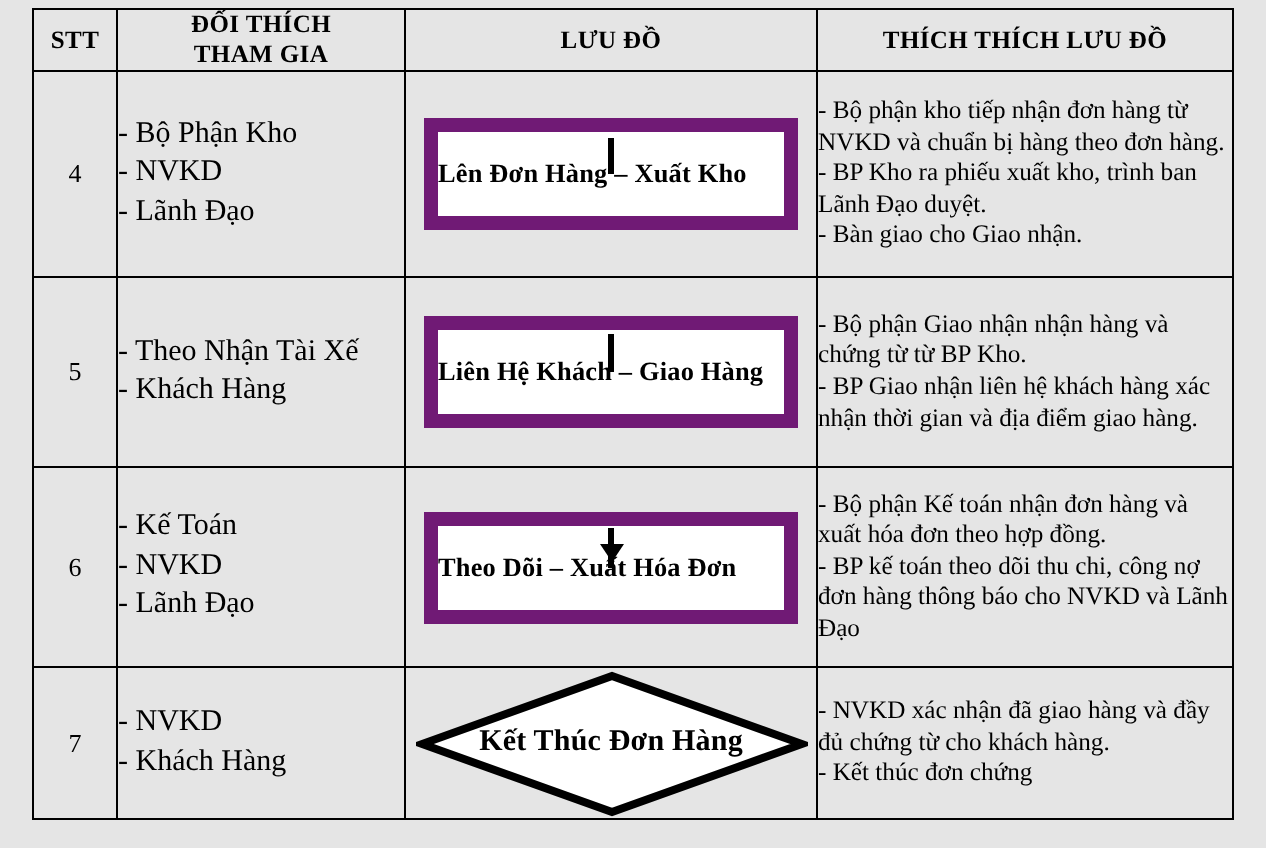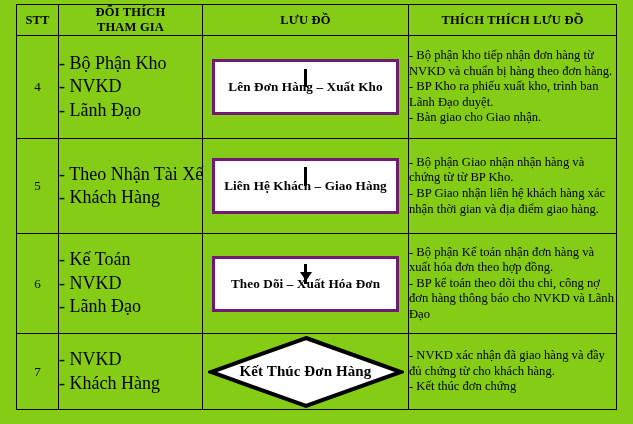--- a/index.html
+++ b/index.html
@@ -9,21 +9,21 @@
   }
   body {
     font-family: "Liberation Serif", "DejaVu Serif", serif;
     color: #000000;
   }
   .page {
     position: relative;
     width: 633px;
     height: 424px;
     overflow: hidden;
-    background: #84cc16;
+    background: #e5e5e5;
   }
   table.proc {
     position: absolute;
     left: 16px;
     top: 4px;
     width: 600px;
     border-collapse: collapse;
     table-layout: fixed;
   }
   table.proc td, table.proc th {
@@ -47,21 +47,21 @@
   }
   thead th .hdr-l2 { display: block; }
 
   td.stt {
     text-align: center;
     font-size: 13px;
     font-weight: normal;
   }
   td.actor {
     padding: 4px 6px 4px 9px;
-    font-size: 18px;
+    font-size: 15px;
     line-height: 1.30;
   }
   td.actor .line { display: block; white-space: nowrap; }
 
   td.expl {
     padding: 3px 3px 3px 5px;
     font-size: 12.6px;
     line-height: 1.235;
   }
   td.expl .para { display: block; font-family: Liberation Serif, serif; }
@@ -77,25 +77,24 @@
   }
 
   
   .pbox {
     position: absolute;
     left: 9px;
     right: 9px;
     top: 50%;
     transform: translateY(-50%);
     height: 56px;
-    border: 3px solid #701a75;
+    border: 7px solid #701a75;
     background: #ffffff;
     display: flex;
     align-items: center;
-    justify-content: center;
     box-sizing: border-box;
   }
   .pbox .plabel {
     font-size: 13.2px;
     font-weight: bold;
     text-align: center;
     line-height: 1.15;
     white-space: nowrap;
     letter-spacing: 0.1px;
   }

